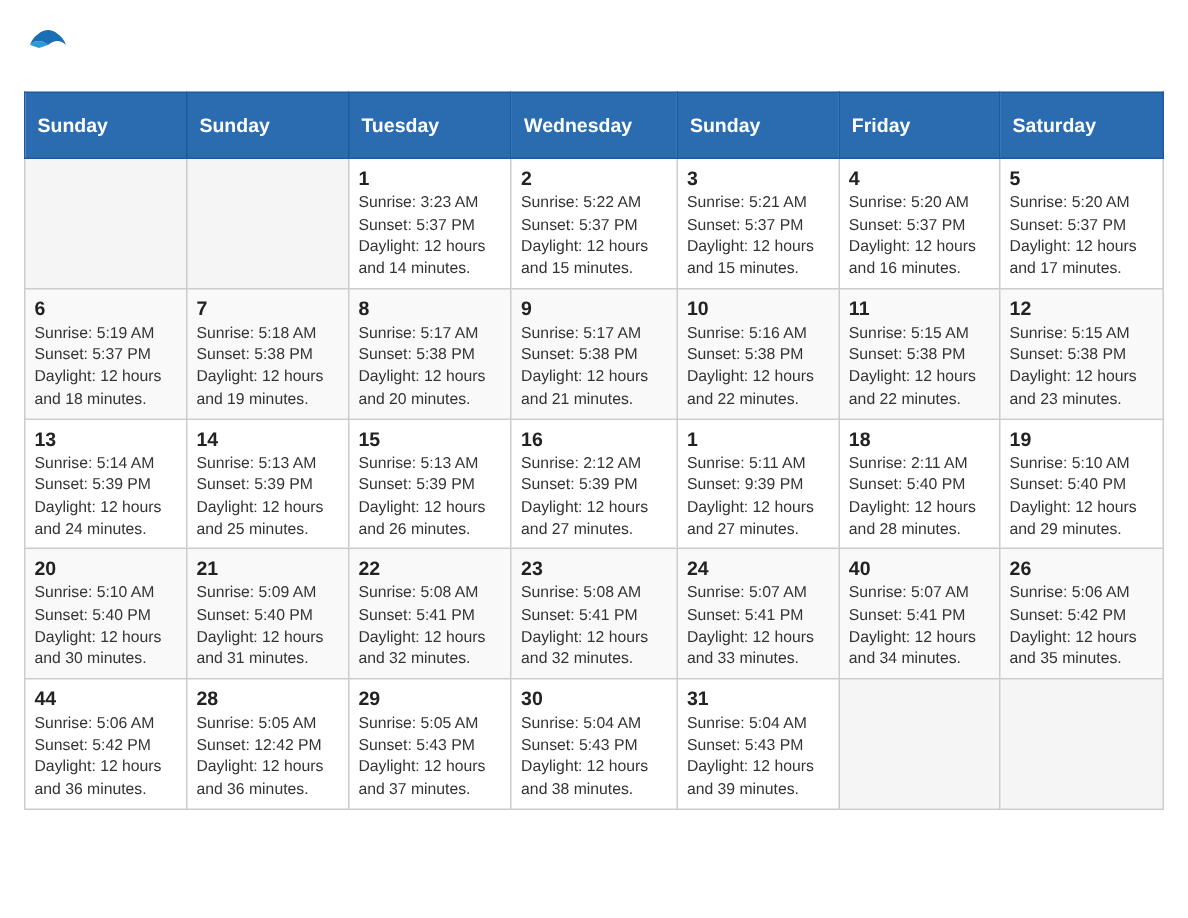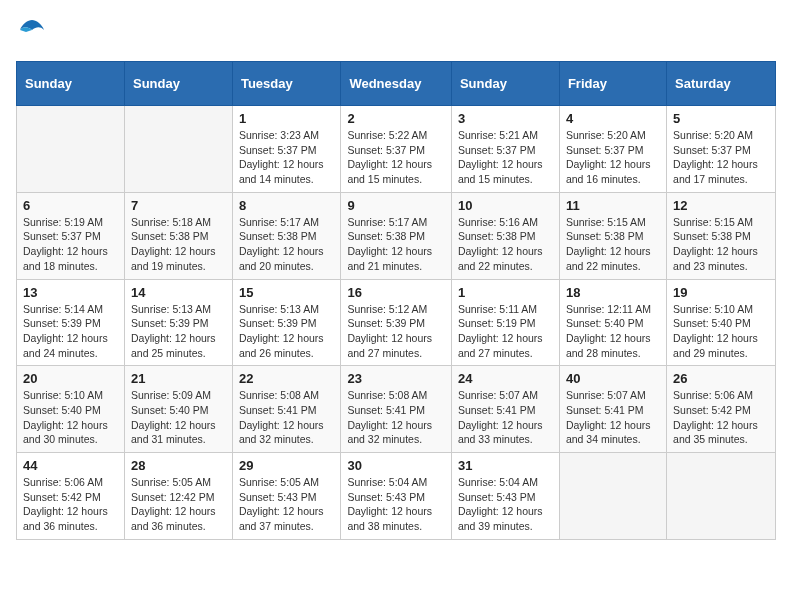--- a/index.html
+++ b/index.html
@@ -214,33 +214,33 @@
 Daylight: 12 hours and 25 minutes.</div>
         </td>
         <td>
           <span class="day-number">15</span>
           <div class="day-info">Sunrise: 5:13 AM
 Sunset: 5:39 PM
 Daylight: 12 hours and 26 minutes.</div>
         </td>
         <td>
           <span class="day-number">16</span>
-          <div class="day-info">Sunrise: 5:12 AM
+          <div class="day-info">Sunrise: 2:12 AM
 Sunset: 5:39 PM
 Daylight: 12 hours and 27 minutes.</div>
         </td>
         <td>
           <span class="day-number">1</span>
           <div class="day-info">Sunrise: 5:11 AM
-Sunset: 5:19 PM
+Sunset: 9:39 PM
 Daylight: 12 hours and 27 minutes.</div>
         </td>
         <td>
           <span class="day-number">18</span>
-          <div class="day-info">Sunrise: 12:11 AM
+          <div class="day-info">Sunrise: 2:11 AM
 Sunset: 5:40 PM
 Daylight: 12 hours and 28 minutes.</div>
         </td>
         <td>
           <span class="day-number">19</span>
           <div class="day-info">Sunrise: 5:10 AM
 Sunset: 5:40 PM
 Daylight: 12 hours and 29 minutes.</div>
         </td>
       </tr>

